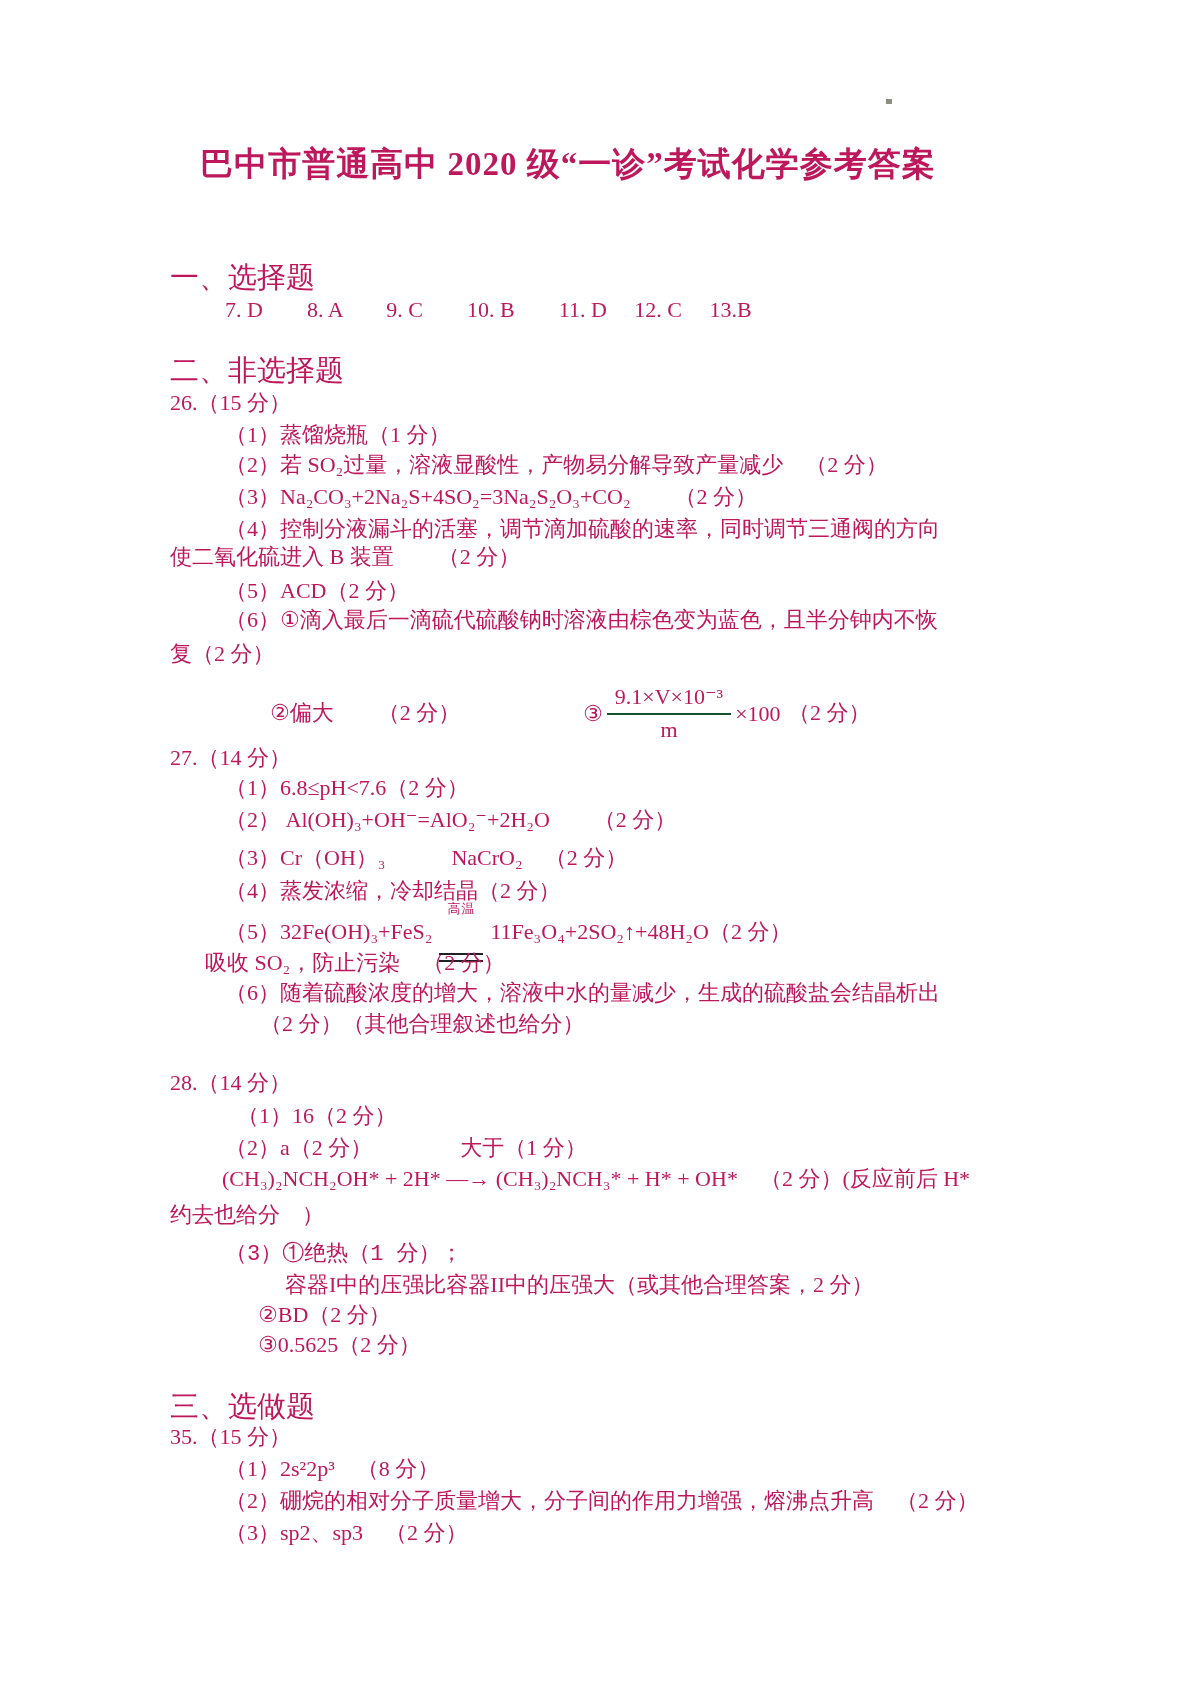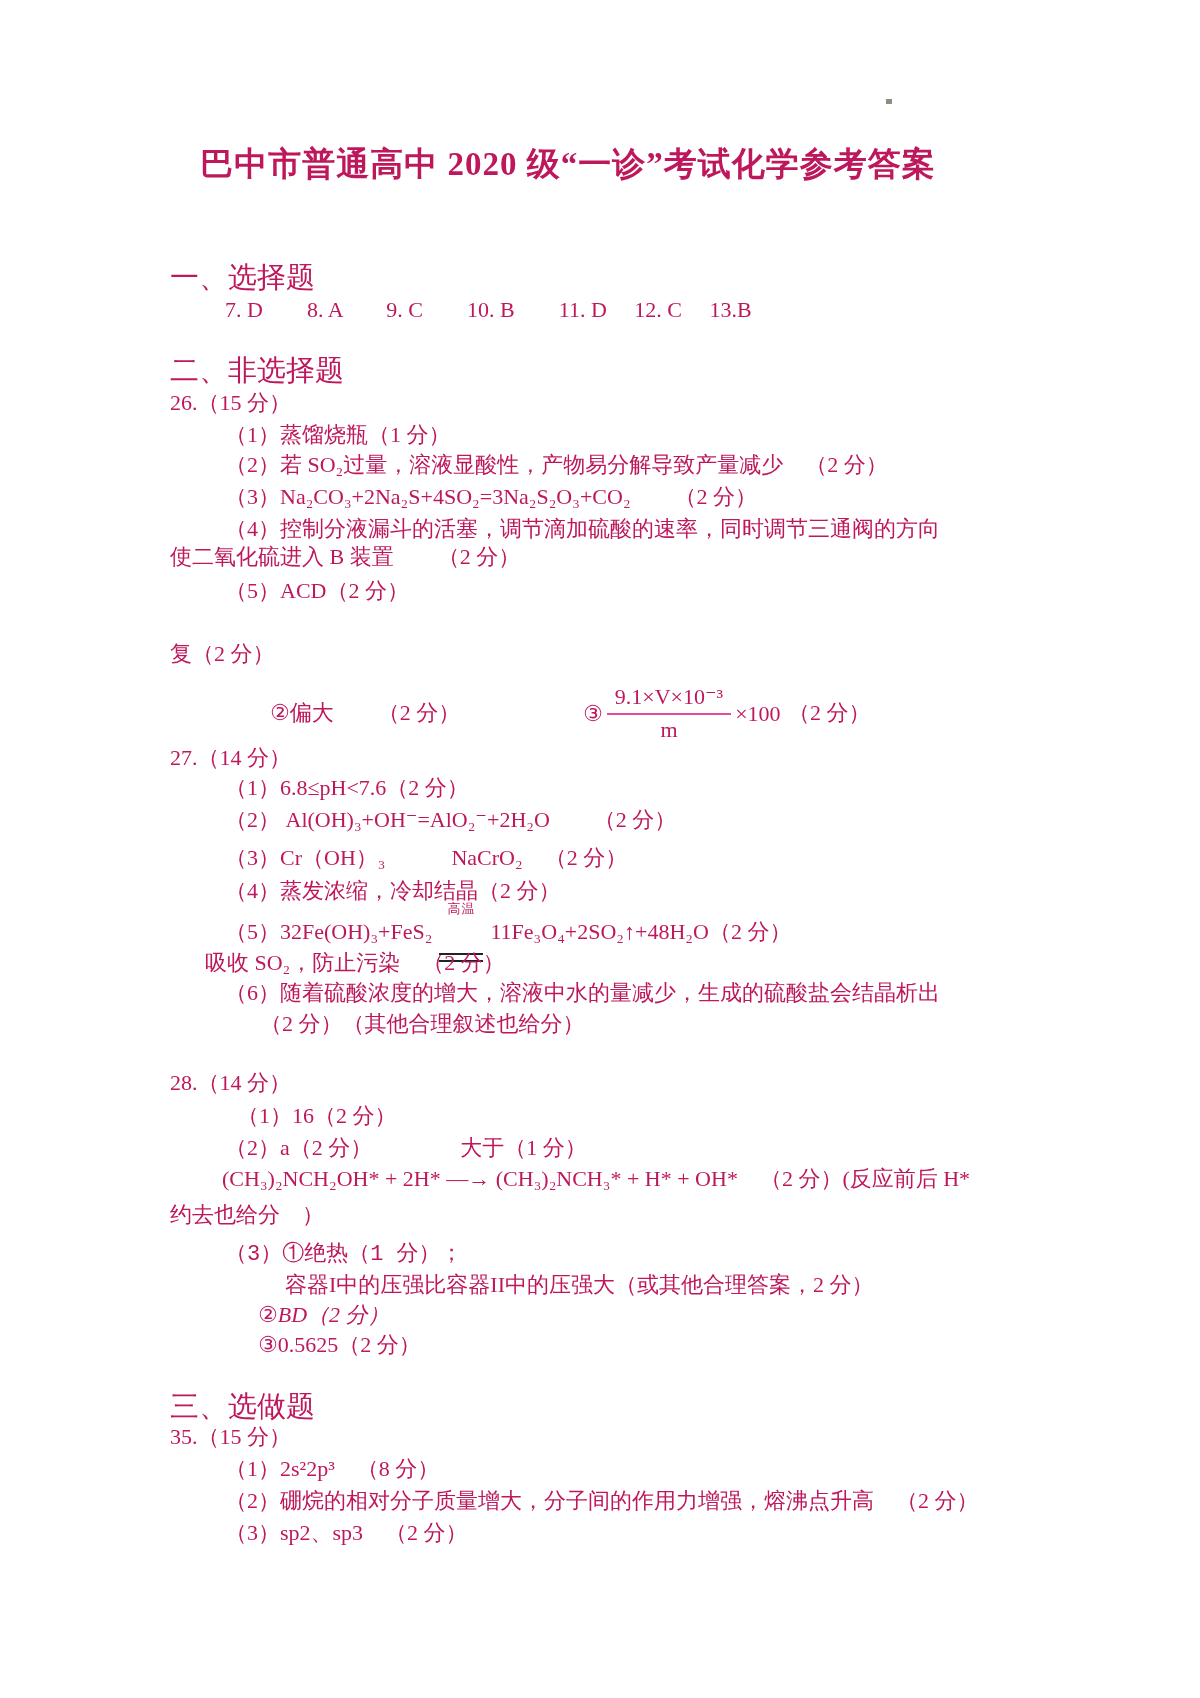--- a/index.html
+++ b/index.html
@@ -43,21 +43,21 @@
     display: inline-flex;
     flex-direction: column;
     align-items: center;
     vertical-align: middle;
     margin: 0 4px;
     font-size: 22px;
   }
   .frac .num {
     display: block;
     padding: 0 8px 3px 8px;
-    border-bottom: 2px solid #ec4899;
+    border-bottom: 2px solid #14532d;
     line-height: 26px;
   }
   .frac .den { display: block; padding-top: 2px; line-height: 26px; }
   
   .overset {
     display: inline-flex;
     flex-direction: column;
     align-items: center;
     margin: 0 7px;
     gap: 36px;
@@ -90,20 +90,21 @@
 
   <div class="line heading" style="top:356px; left:170px;">二、非选择题</div>
 
   <div class="line" style="top:389px; left:170px;">26.（15 分）</div>
   <div class="line" style="top:421px; left:225px;">（1）蒸馏烧瓶（1 分）</div>
   <div class="line" style="top:451px; left:225px;">（2）若 SO₂过量，溶液显酸性，产物易分解导致产量减少　（2 分）</div>
   <div class="line" style="top:483px; left:225px;">（3）Na₂CO₃+2Na₂S+4SO₂=3Na₂S₂O₃+CO₂　　（2 分）</div>
   <div class="line" style="top:515px; left:225px;">（4）控制分液漏斗的活塞，调节滴加硫酸的速率，同时调节三通阀的方向</div>
   <div class="line" style="top:543px; left:170px;">使二氧化硫进入 B 装置　　（2 分）</div>
   <div class="line" style="top:577px; left:225px;">（5）ACD（2 分）</div>
+  <div class="line" style="top:606px; left:225px;">（6）①滴入最后一滴硫代硫酸钠时溶液由棕色变为蓝色，且半分钟内不恢</div>
   <div class="line" style="top:640px; left:170px;">复（2 分）</div>
 
   <div class="line" style="top:699px; left:270px;">②偏大　　（2 分）</div>
   <div class="row-flex" style="top:684px; left:583px;">
     <span>③</span>
     <span class="frac">
       <span class="num">9.1×V×10⁻³</span>
       <span class="den">m</span>
     </span>
     <span>×100</span>
@@ -127,21 +128,21 @@
   <div class="line" style="top:979px; left:225px;">（6）随着硫酸浓度的增大，溶液中水的量减少，生成的硫酸盐会结晶析出</div>
   <div class="line" style="top:1010px; left:260px;">（2 分）（其他合理叙述也给分）</div>
 
   <div class="line" style="top:1069px; left:170px;">28.（14 分）</div>
   <div class="line" style="top:1102px; left:237px;">（1）16（2 分）</div>
   <div class="line" style="top:1134px; left:225px;">（2）a（2 分）　　　　大于（1 分）</div>
   <div class="line" style="top:1165px; left:222px;">(CH₃)₂NCH₂OH* + 2H* —→ (CH₃)₂NCH₃* + H* + OH*　（2 分）(反应前后 H*</div>
   <div class="line" style="top:1201px; left:170px;">约去也给分　）</div>
   <div class="line" style="top:1241px; left:225px;font-family:Liberation Mono, monospace;">（3）①绝热（1 分）；</div>
   <div class="line" style="top:1271px; left:285px;">容器I中的压强比容器II中的压强大（或其他合理答案，2 分）</div>
-  <div class="line" style="top:1301px; left:258px;font-style:italic;">②BD（2 分）</div>
+  <div class="line" style="top:1301px; left:258px;">②BD（2 分）</div>
   <div class="line" style="top:1331px; left:258px;">③0.5625（2 分）</div>
 
   <div class="line heading" style="top:1392px; left:170px;">三、选做题</div>
 
   <div class="line" style="top:1423px; left:170px;">35.（15 分）</div>
   <div class="line" style="top:1455px; left:225px;">（1）2s²2p³　（8 分）</div>
   <div class="line" style="top:1487px; left:225px;">（2）硼烷的相对分子质量增大，分子间的作用力增强，熔沸点升高　（2 分）</div>
   <div class="line" style="top:1519px; left:225px;">（3）sp2、sp3　（2 分）</div>
 
 </div>

